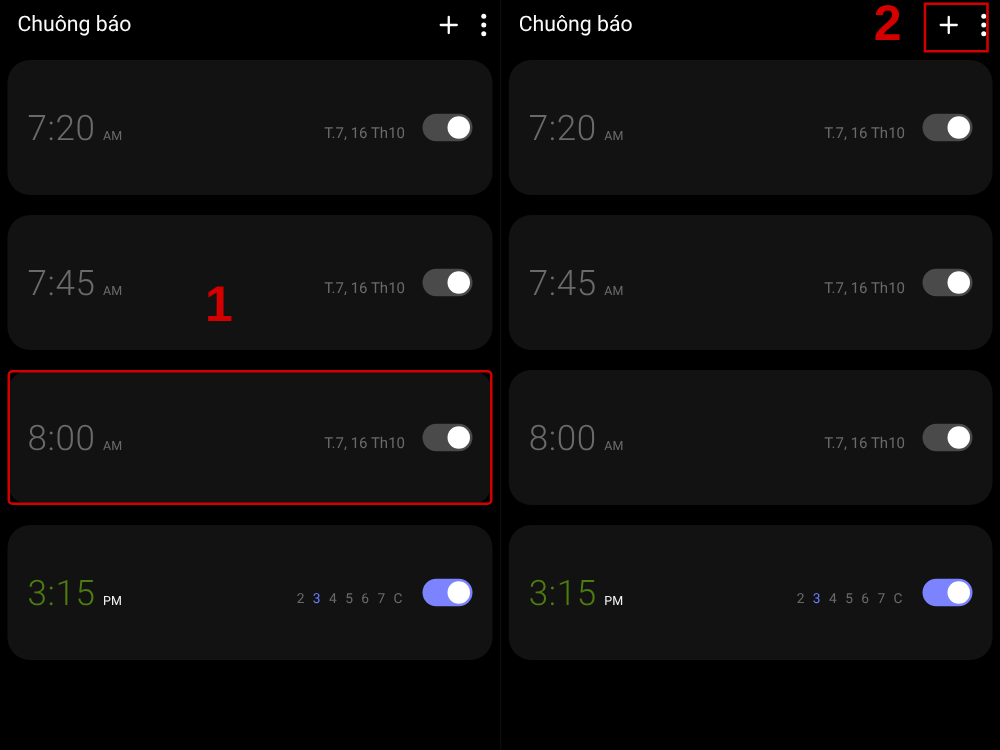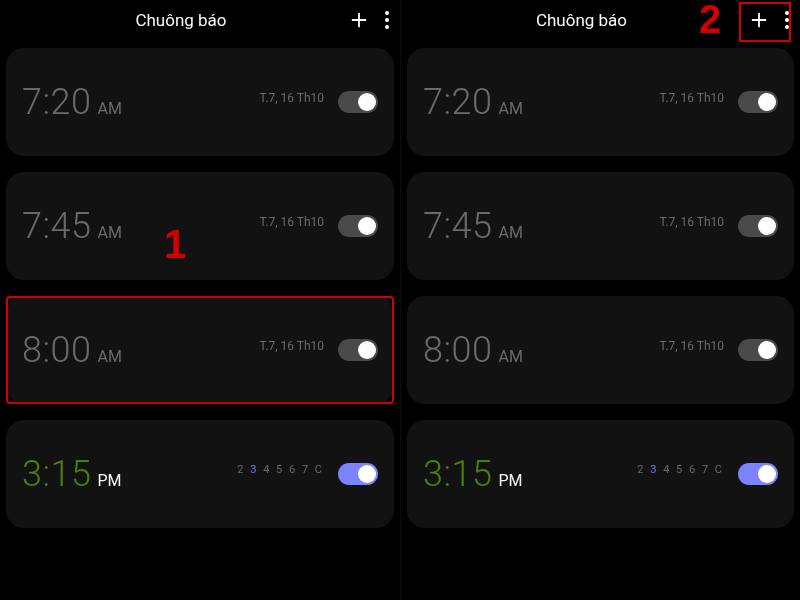--- a/index.html
+++ b/index.html
@@ -29,21 +29,20 @@
     border-left: 1px solid rgba(255,255,255,0.05);
   }
   .topbar {
     height: 40px;
     display: flex;
     align-items: center;
     padding: 0 10px 0 14px;
     color: #fff;
     font-size: 17px;
     position: relative;
-    text-align: center;
   }
   .title {
     flex: 1;
     color: #fafafa;
     font-weight: 400;
   }
   .top-actions {
     display: flex;
     align-items: center;
     gap: 14px;
@@ -63,36 +62,36 @@
     align-items: center;
     justify-content: space-between;
     box-sizing: border-box;
   }
   .time-block {
     display: flex;
     align-items: baseline;
     gap: 4px;
   }
   .time {
-    font-size: 36px;
+    font-size: 28px;
     font-weight: 300;
     color: #6a6a6a;
     letter-spacing: 0.5px;
   }
   .time.on { color: #4d7c0f; }
   .ampm {
-    font-size: 16px;
+    font-size: 10px;
     font-weight: 400;
     color: #6a6a6a;
     margin-left: 2px;
   }
   .ampm.on { color: #f5f5f5; margin-top: 16px; }
   .right-block {
     display: flex;
-    align-items: flex-start;
+    align-items: flex-end;
     gap: 14px;
   }
   .sub {
     font-size: 12px;
     color: #6a6a6a;
     white-space: nowrap;
   }
   .days {
     font-size: 11px;
     letter-spacing: 2px;

